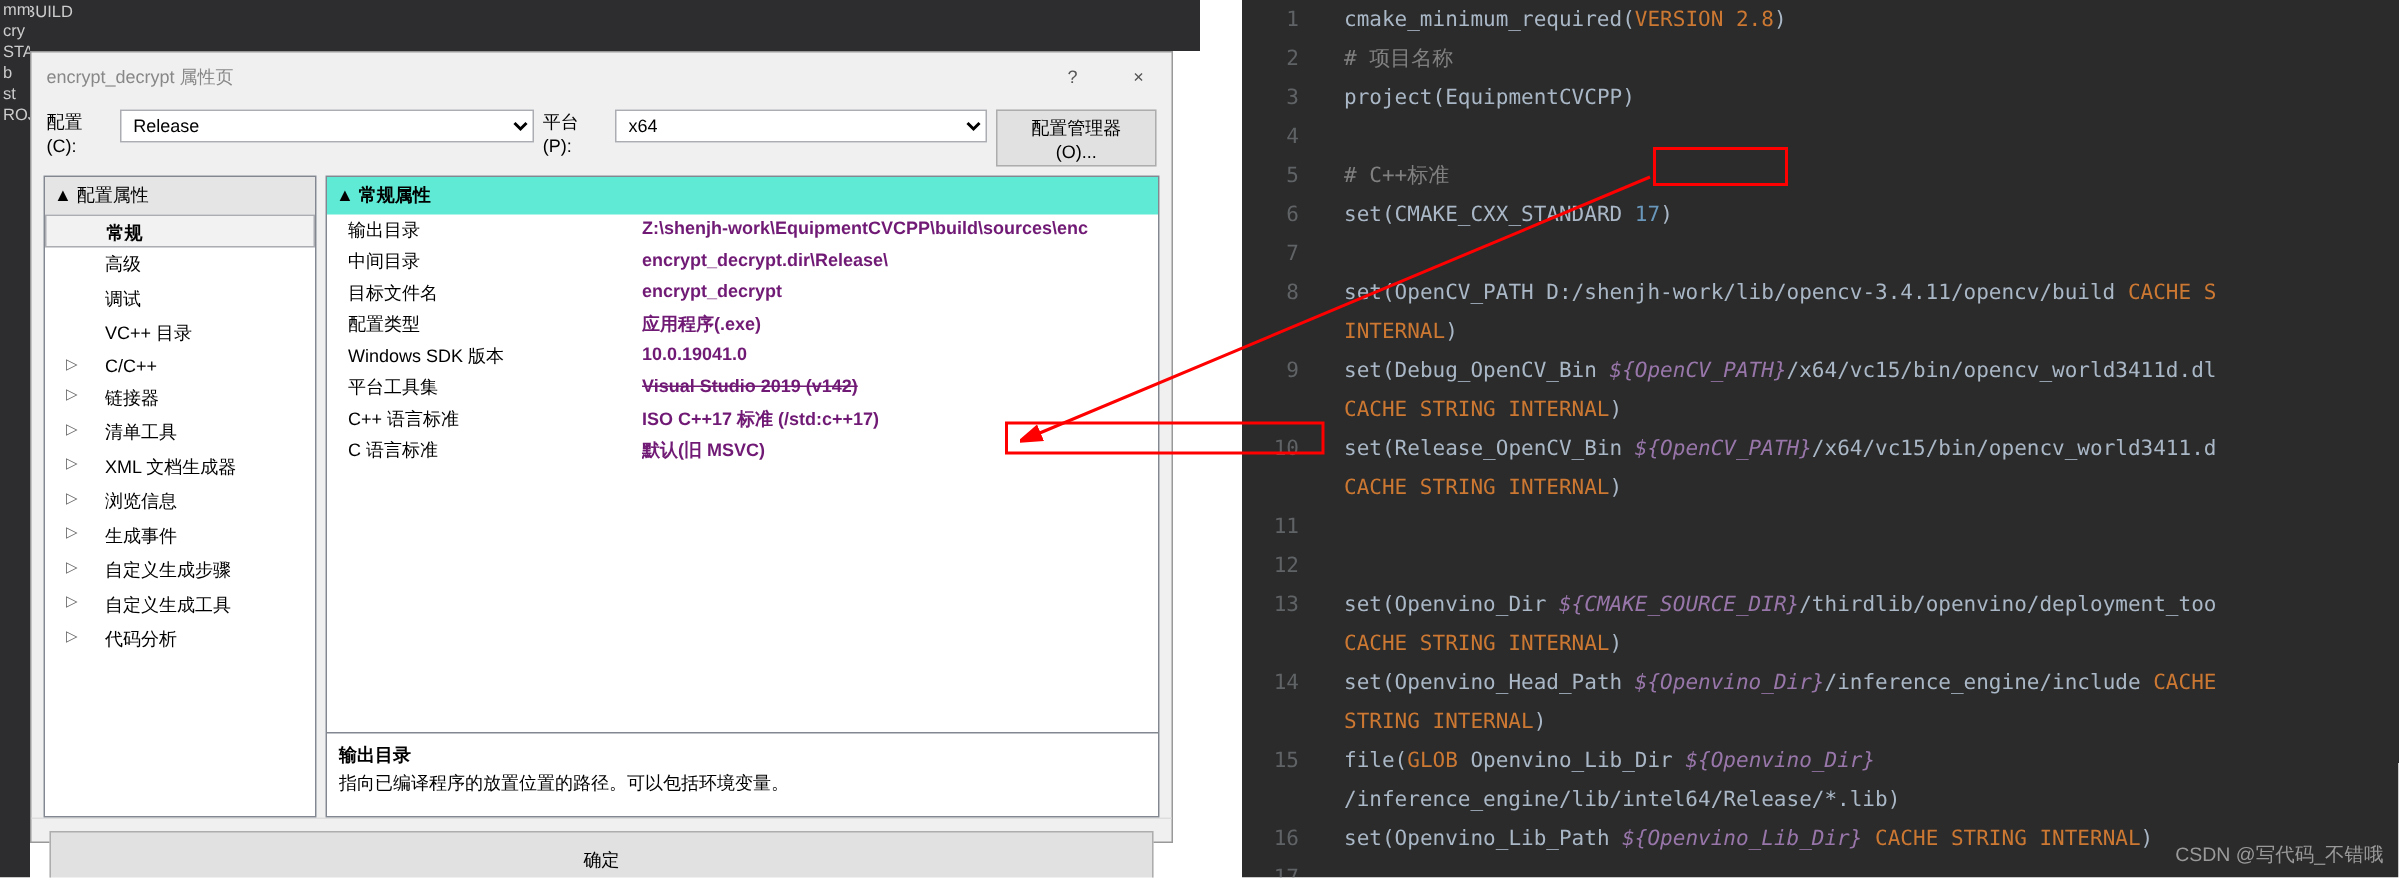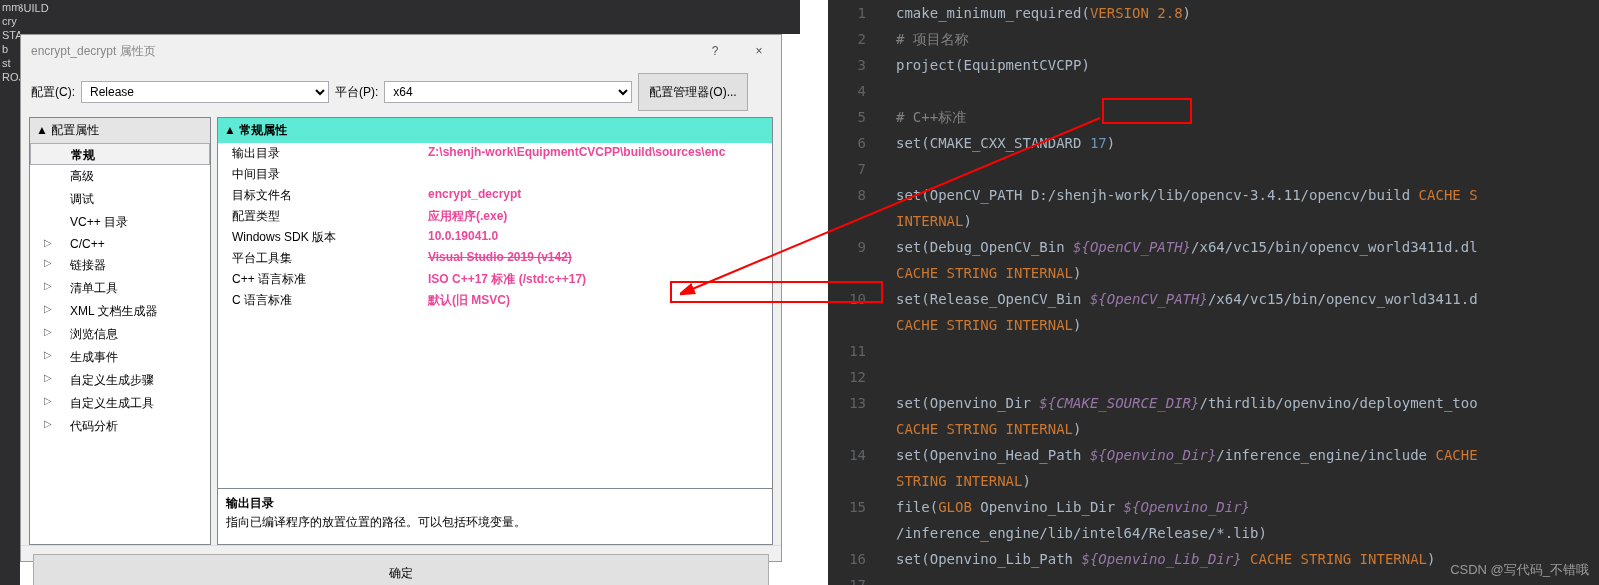--- a/index.html
+++ b/index.html
@@ -8,43 +8,43 @@
 
 .vs-strip { position: absolute; left: 0; top: 0; width: 20px; height: 585px; background: #2d2d30; color: #ccc; overflow: hidden; }
 .vs-strip div { white-space: nowrap; font-size: 11px; padding: 1px 2px; }
 
 
 .dialog { position: absolute; left: 20px; top: 34px; width: 762px; height: 528px; background: #f0f0f0; border: 1px solid #999; }
 .dlg-title { height: 32px; line-height: 32px; padding-left: 10px; color: #888; font-size: 12px; position: relative; }
 .dlg-title .ctl { position: absolute; right: 0; top: 0; display: flex; }
 .dlg-title .ctl span { width: 44px; height: 32px; text-align: center; line-height: 32px; color: #555; }
 
-.cfg-row { display: flex; align-items: center; padding: 6px 10px; gap: 6px; }
+.cfg-row { display: flex; align-items: flex-start; padding: 6px 10px; gap: 6px; }
 .cfg-row label { font-size: 12px; }
 .sel { flex: none; height: 22px; border: 1px solid #abadb3; background: #fff; padding: 0 4px; font-size: 12px; }
-.sel-config { width: 248px; }
+.sel-config { width: 276px; }
 .sel-platform { width: 248px; }
 .btn { height: 38px; border: 1px solid #adadad; background: #e1e1e1; padding: 0 10px; font-size: 12px; }
 .btn:disabled { color: #888; }
 
 .dlg-body { display: flex; height: 428px; padding: 0 8px; gap: 6px; }
 .tree { width: 182px; border: 1px solid #828790; background: #fff; overflow: hidden; }
 .tree-hdr { background: #e5e5e5; padding: 4px 6px; font-size: 12px; }
 .tree ul { list-style: none; }
 .tree li { padding: 3px 6px 3px 28px; font-size: 12px; cursor: default; position: relative; }
 .tree li.lvl2 { padding-left: 40px; }
 .tree li .arr { position: absolute; left: 14px; top: 3px; font-size: 10px; color: #666; }
 .tree li.sel { background: #f2f2f2; font-weight: bold; }
 
 .prop-pane { flex: 1; display: flex; flex-direction: column; border: 1px solid #828790; background: #fff; }
 .prop-hdr { background: #5eead4; padding: 4px 6px; font-size: 12px; font-weight: bold; }
 .prop-list { flex: 1; overflow: hidden; }
 .prop-row { display: flex; font-size: 12px; padding: 2px 0; }
 .prop-row .k { width: 210px; padding-left: 14px; }
-.prop-row .v { flex: 1; font-weight: bold; color: #ec4899; white-space: nowrap; overflow: hidden; }
+.prop-row .v { flex: 1; font-weight: bold; color: #701a75; white-space: nowrap; overflow: hidden; }
 .prop-row.hl { position: relative; }
 .prop-row .strike { text-decoration: line-through; }
 .prop-desc { border-top: 1px solid #828790; padding: 6px 8px; height: 56px; background: #fff; }
 .prop-desc .t { font-weight: bold; margin-bottom: 2px; }
 
 .dlg-foot { display: flex; justify-content: flex-end; gap: 6px; padding: 8px 12px; border-top: 1px solid #ddd; flex-direction: column; }
 
 
 .redbox { position: absolute; border: 2px solid #ff0000; pointer-events: none; }
 .redbox1 { left: 670px; top: 281px; width: 213px; height: 22px; }
@@ -126,20 +126,21 @@
     </div>
     <div class="prop-pane">
       <div class="prop-hdr">▲ 常规属性</div>
       <div class="prop-list" id="prop-list">
           <div class="prop-row">
             <div class="k">输出目录</div>
             <div class="v">Z:\shenjh-work\EquipmentCVCPP\build\sources\enc</div>
           </div>
           <div class="prop-row">
             <div class="k">中间目录</div>
+            <div class="v">encrypt_decrypt.dir\Release\</div>
           </div>
           <div class="prop-row">
             <div class="k">目标文件名</div>
             <div class="v">encrypt_decrypt</div>
           </div>
           <div class="prop-row">
             <div class="k">配置类型</div>
             <div class="v">应用程序(.exe)</div>
           </div>
           <div class="prop-row">

